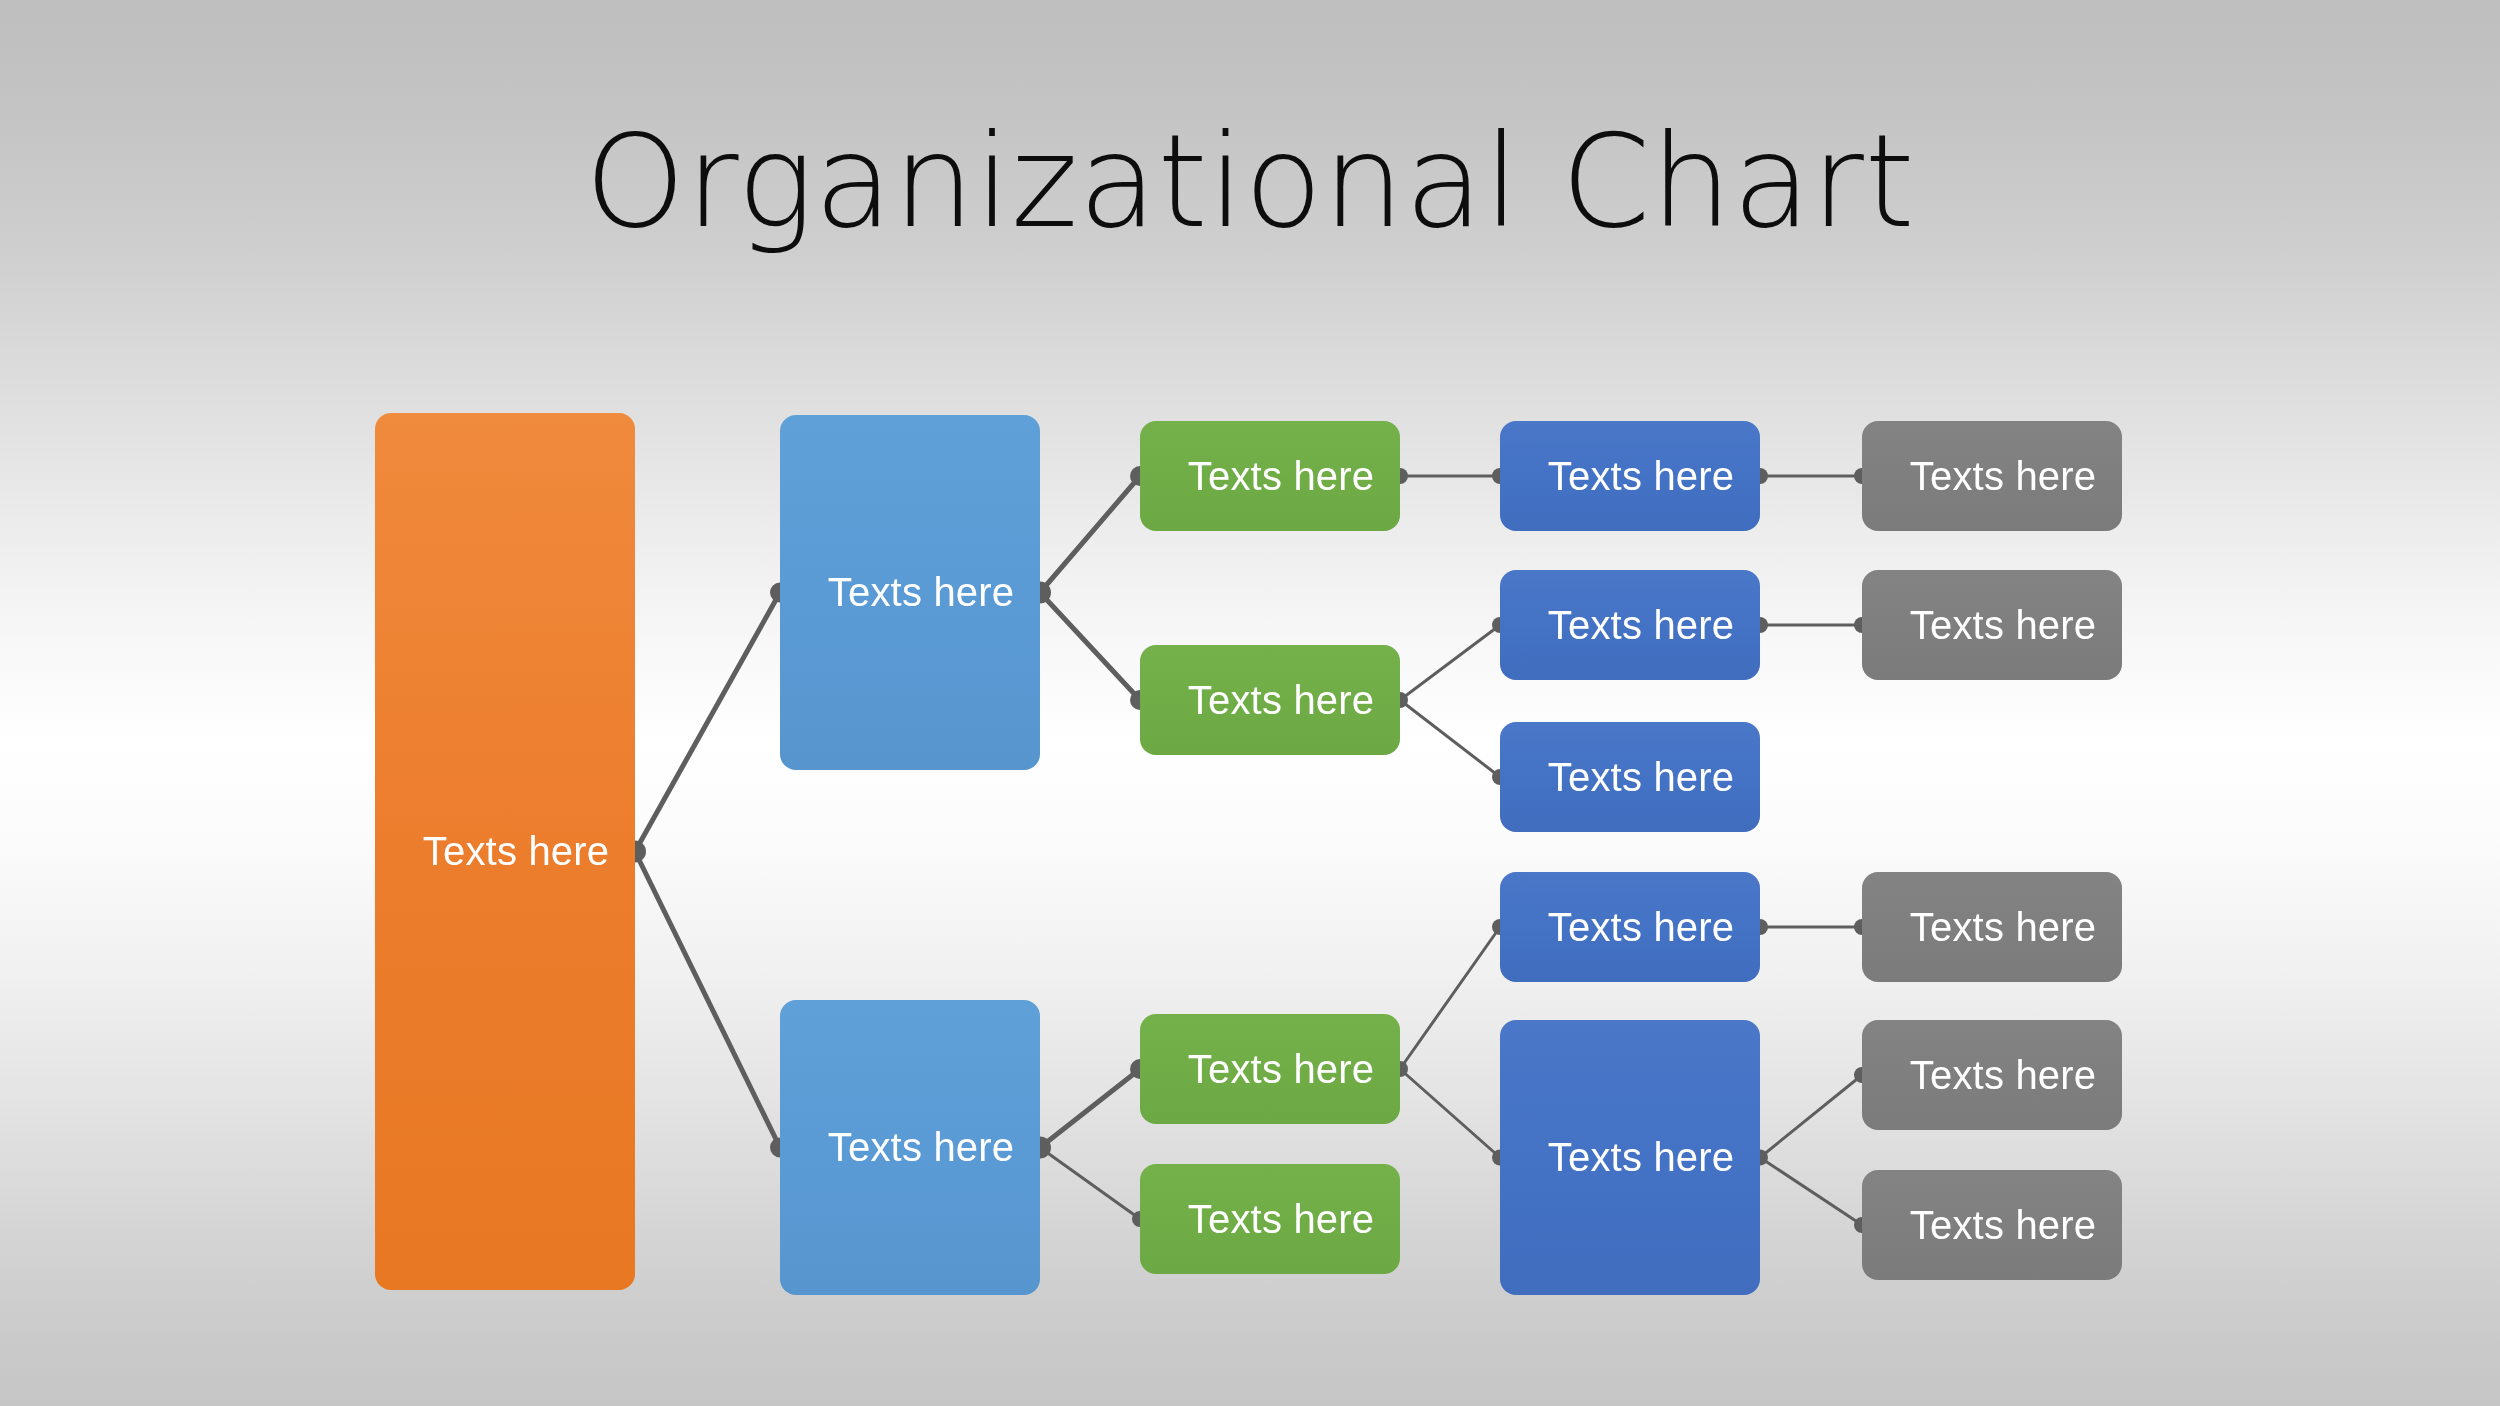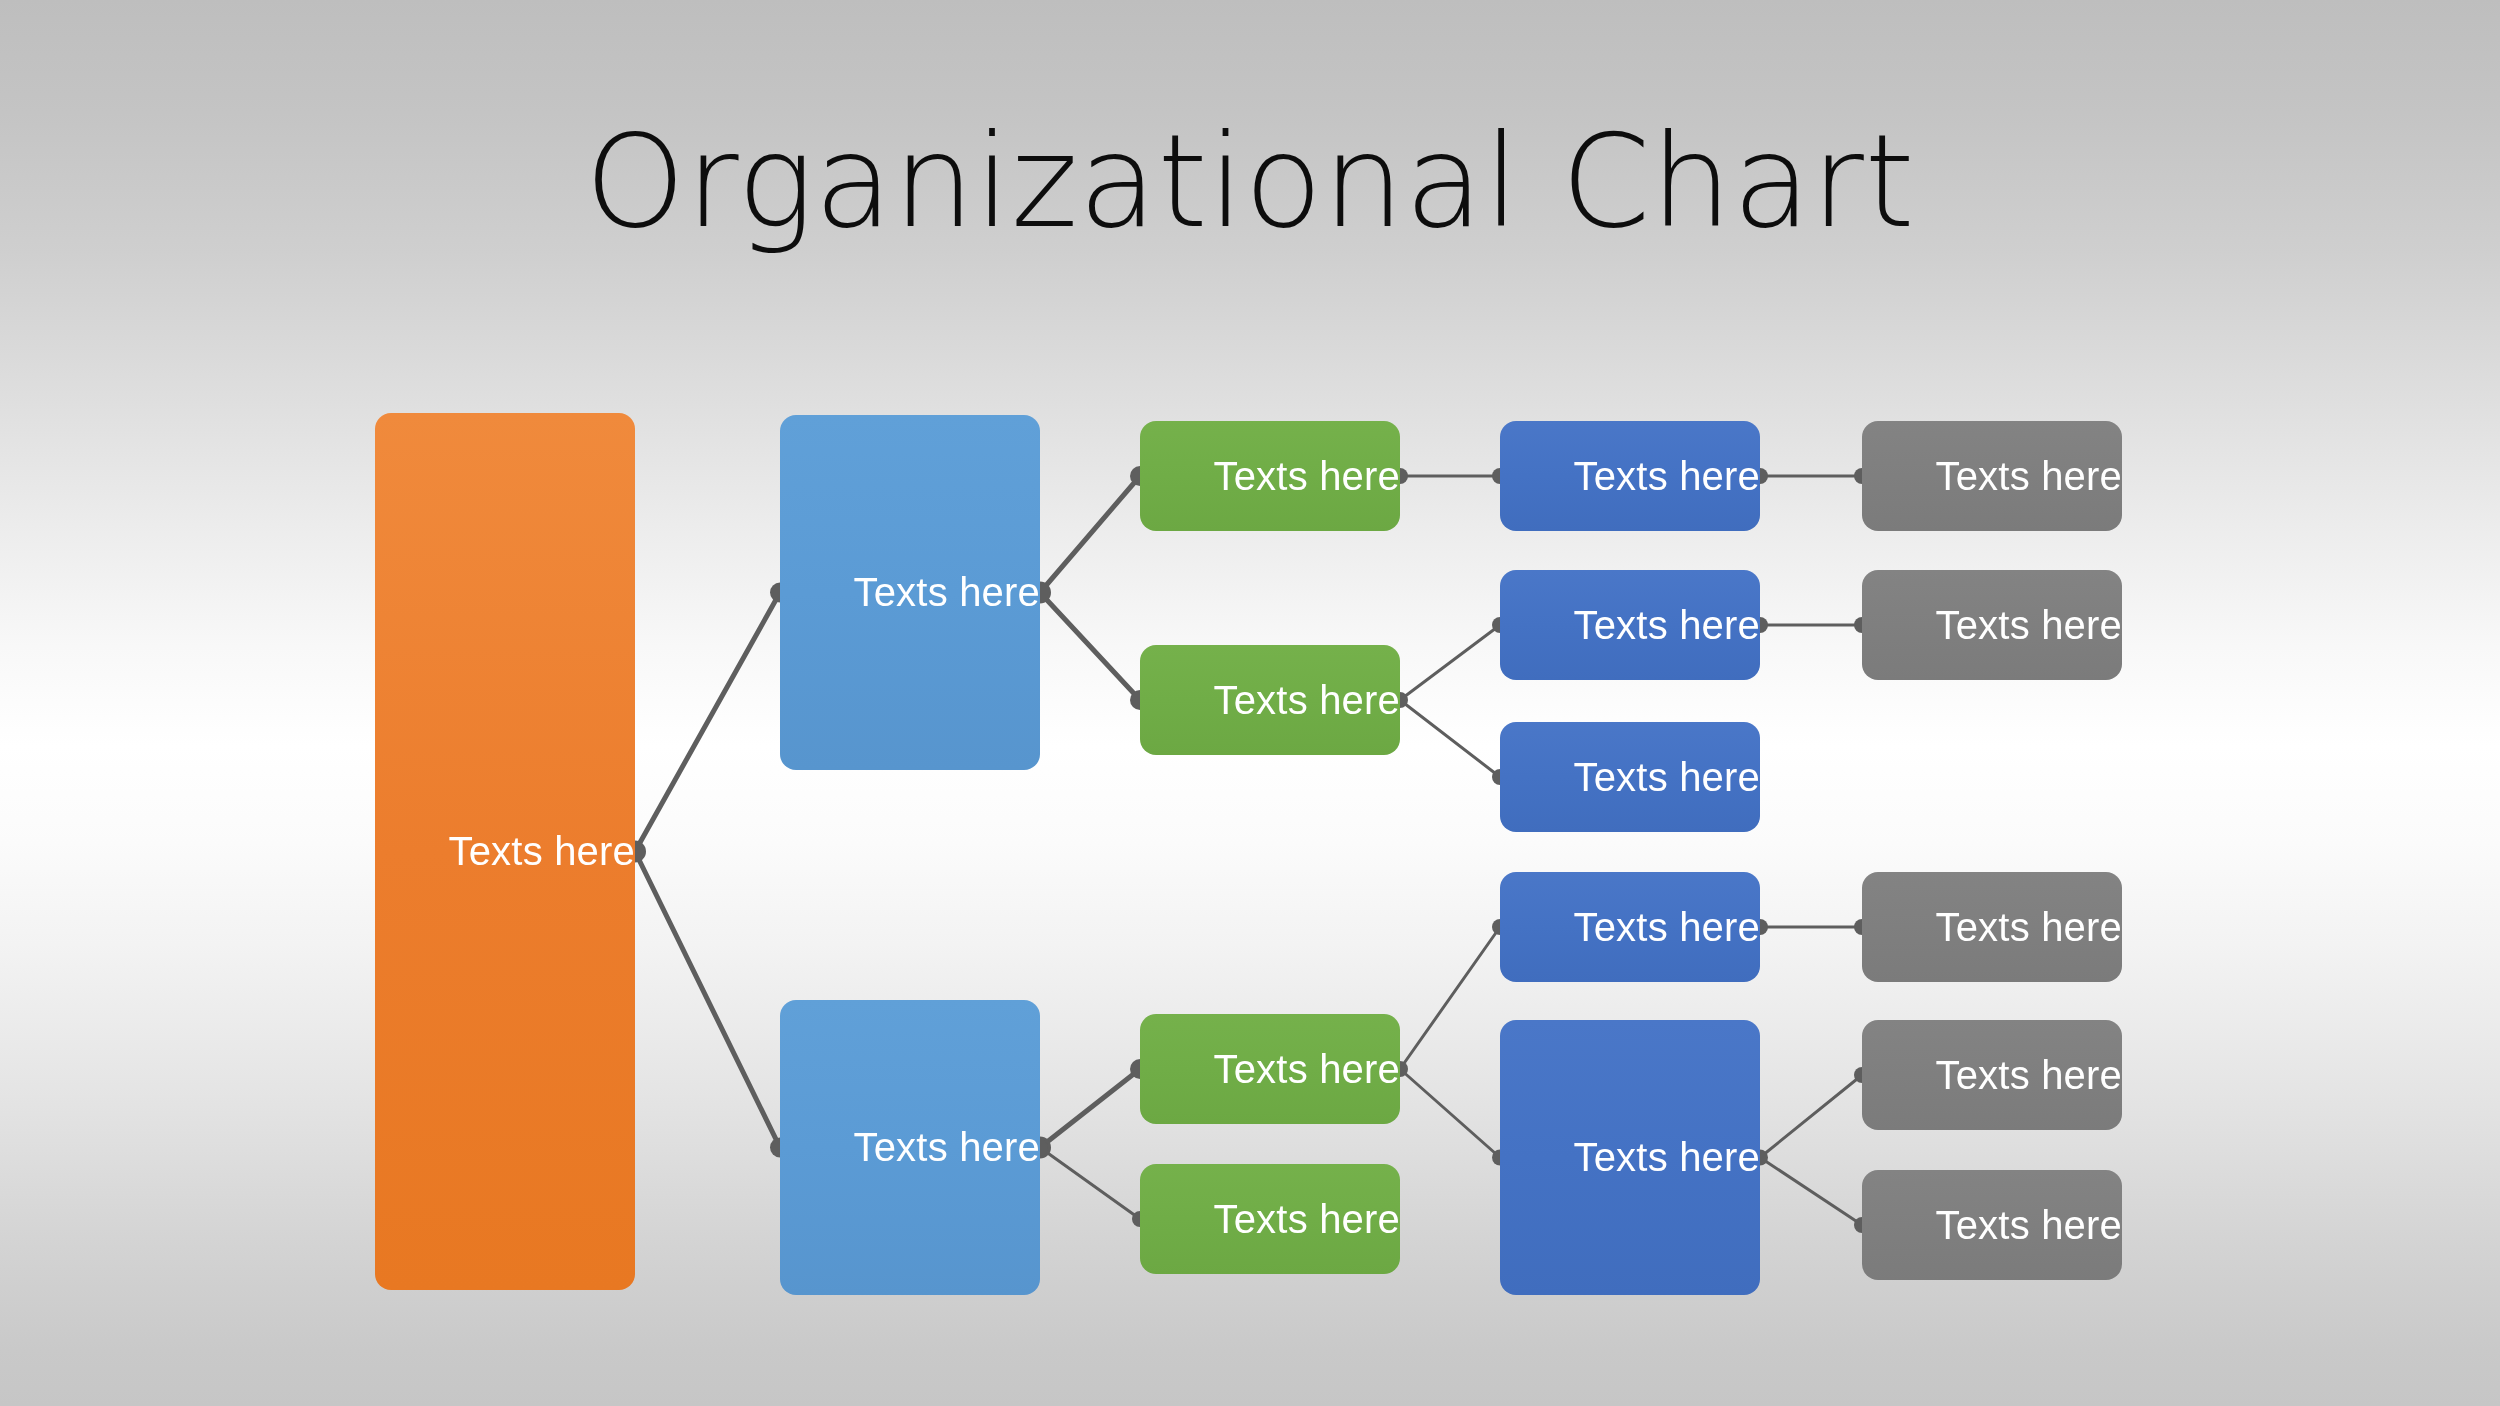--- a/index.html
+++ b/index.html
@@ -36,21 +36,21 @@
     pointer-events: none;
   }
   #connector-layer line { stroke: #5e5e5e; stroke-linecap: round; }
   #connector-layer circle { fill: #5e5e5e; }
 
   
   .node {
     position: absolute;
     display: flex;
     align-items: center;
-    justify-content: flex-end;
+    justify-content: center;
     padding-left: 22px;
     border-radius: 16px;
     color: #ffffff;
     font-size: 40px;
     font-weight: 400;
     white-space: nowrap;
     letter-spacing: 0.2px;
   }
   .node-label { pointer-events: none; }
 

